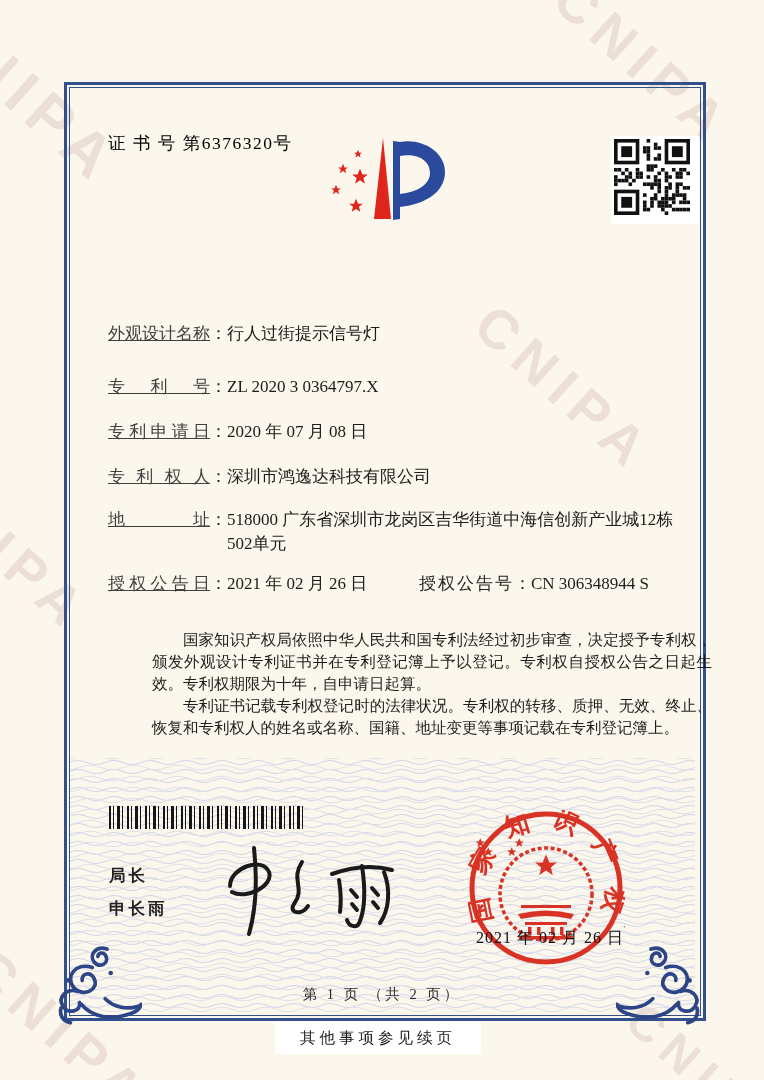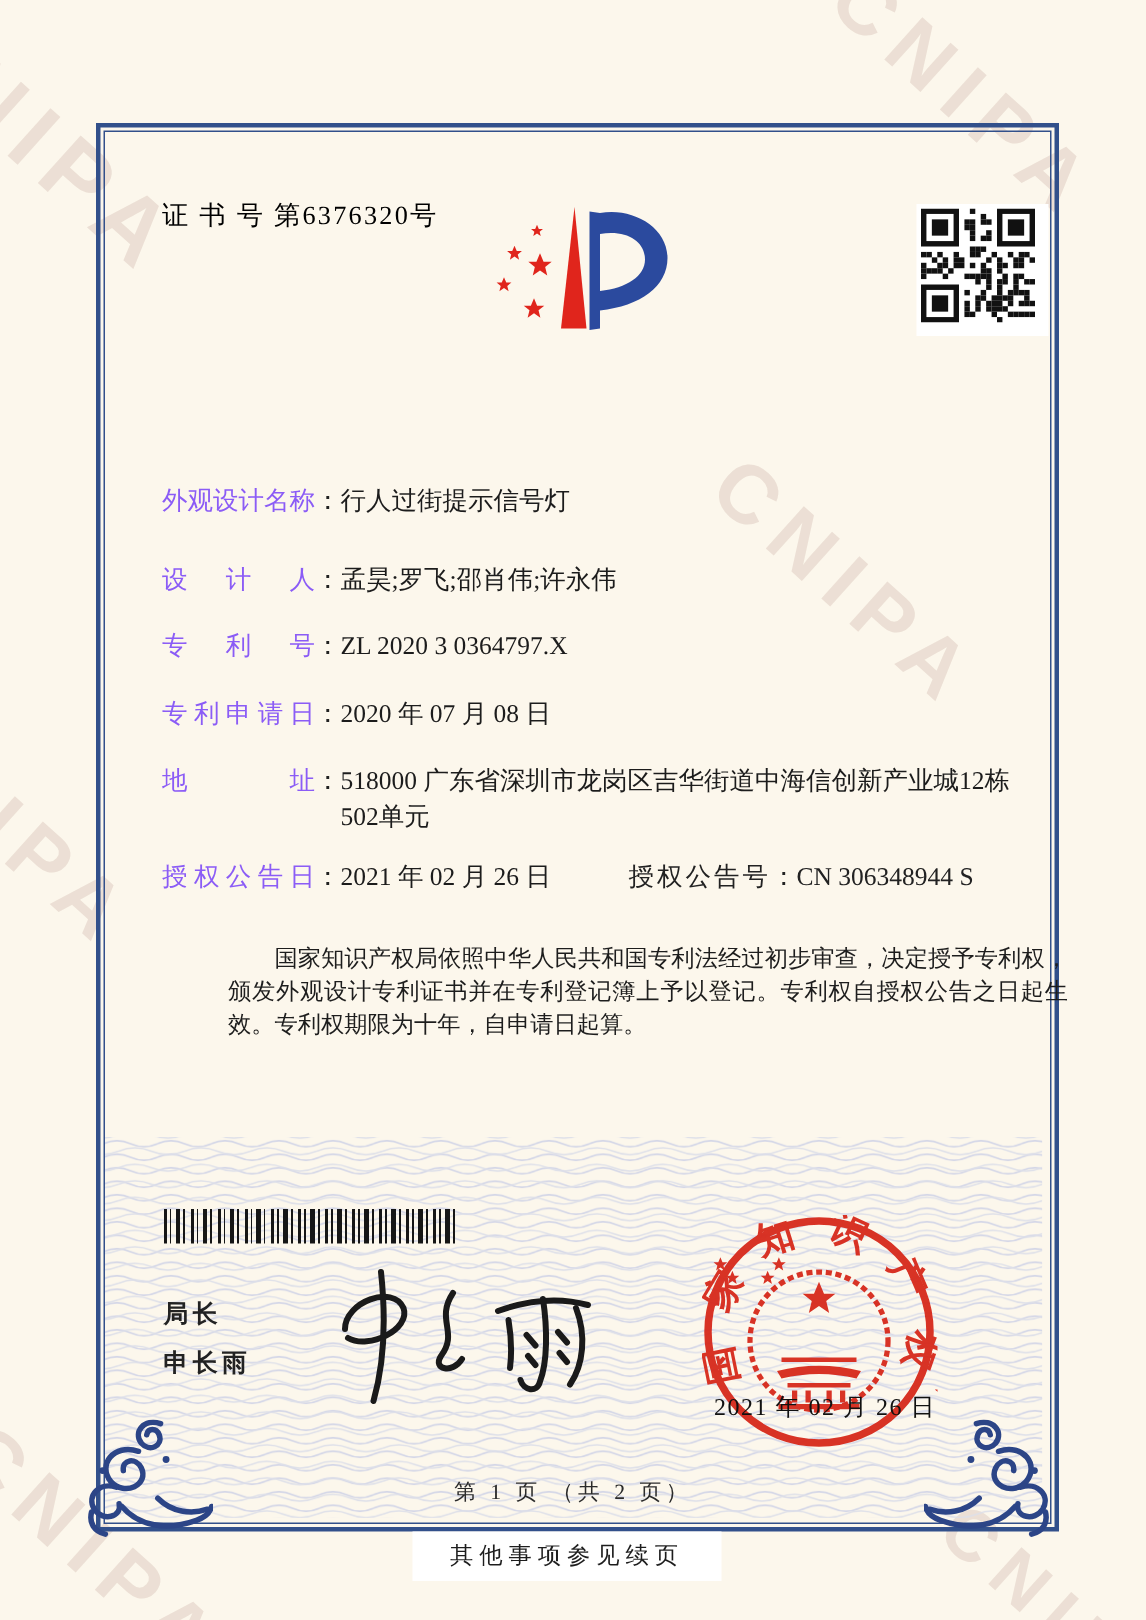--- a/index.html
+++ b/index.html
@@ -35,21 +35,21 @@
   .qr{position:absolute;left:611px;top:136px;width:82px;height:82px;background:#fff;padding:3px;}
   .title{
     position:absolute;left:0;top:229px;width:764px;text-align:center;
     font-size:36px;font-weight:bold;letter-spacing:6px;color:#111;
   }
   
   .fields{position:absolute;left:108px;top:322px;width:575px;font-size:17px;line-height:24px;}
   .row{white-space:nowrap;}
   .row .lab{
     display:inline-block;width:102px;text-align:justify;text-align-last:justify;
-    vertical-align:top;color:#8b5cf6;
+    vertical-align:top;color:#404040;text-decoration:underline;
   }
   .row .colon{vertical-align:top;}
   .row .val{display:inline-block;max-width:452px;vertical-align:top;white-space:normal;color:#1c1c1c;}
   .r1{margin-bottom:29px;} .r2{margin-bottom:20px;} .r3{margin-bottom:21px;}
   .r4{margin-bottom:21px;} .r5{margin-bottom:19px;} .r6{margin-bottom:16px;}
   .grant{margin-top:16px;}
   .grant .val{max-width:none;width:178px;}
   .grant .g2lab{letter-spacing:2px;margin-left:14px;}
   
   .body-text{
@@ -282,39 +282,40 @@
         <rect x="80" y="76" width="4" height="4"></rect>
         <rect x="56" y="80" width="4" height="4"></rect>
       </svg>
   </div>
 
 
   <div class="fields">
     <div class="row r1">
       <span class="lab">外观设计名称</span><span class="colon">：</span><span class="val">行人过街提示信号灯</span>
     </div>
-    <div class="row r2">
-      <span class="lab">设 计 人</span><span class="colon">：</span><span class="val">孟昊;罗飞;邵肖伟;许永伟</span>
-    </div>
     <div class="row r3">
       <span class="lab">专 利 号</span><span class="colon">：</span><span class="val">ZL 2020 3 0364797.X</span>
     </div>
     <div class="row r4">
       <span class="lab">专利申请日</span><span class="colon">：</span><span class="val">2020 年 07 月 08 日</span>
     </div>
+    <div class="row r5">
+      <span class="lab">专 利 权 人</span><span class="colon">：</span><span class="val">深圳市鸿逸达科技有限公司</span>
+    </div>
     <div class="row r6">
       <span class="lab">地 址</span><span class="colon">：</span><span class="val">518000 广东省深圳市龙岗区吉华街道中海信创新产业城12栋502单元</span>
     </div>
     <div class="row grant">
       <span class="lab">授权公告日</span><span class="colon">：</span><span class="val">2021 年 02 月 26 日</span><span class="g2lab">授权公告号</span><span class="colon">：</span><span>CN 306348944 S</span>
     </div>
   </div>
 
   <div class="body-text">
     <p>国家知识产权局依照中华人民共和国专利法经过初步审查，决定授予专利权，颁发外观设计专利证书并在专利登记簿上予以登记。专利权自授权公告之日起生效。专利权期限为十年，自申请日起算。</p>
+    <p>专利证书记载专利权登记时的法律状况。专利权的转移、质押、无效、终止、恢复和专利权人的姓名或名称、国籍、地址变更等事项记载在专利登记簿上。</p>
   </div>
 
   <div class="barcode"></div>
 
   <div class="signer signer-title">局长</div>
   <div class="signer signer-name">申长雨</div>
 
   <svg class="signature" viewBox="0 0 200 96" xmlns="http://www.w3.org/2000/svg">
     <g fill="none" stroke="#1a1a1a" stroke-width="4" stroke-linecap="round" stroke-linejoin="round">
       <path d="M18,44 C18,26 50,14 57,30 C62,44 34,58 20,50"></path>

